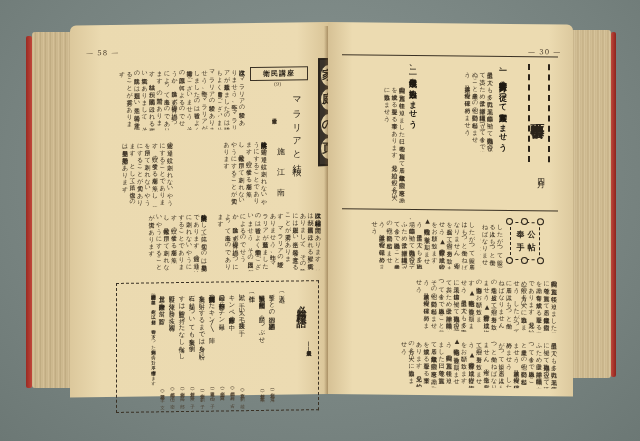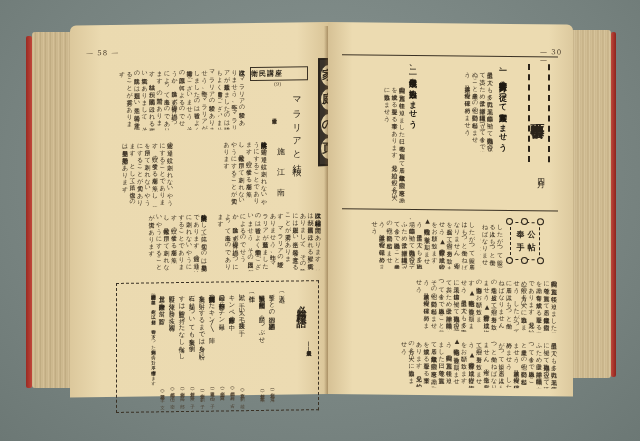--- a/index.html
+++ b/index.html
@@ -73,21 +73,21 @@
     display: flex; flex-direction: column; align-items: center; justify-content: space-around;
     padding: 3px 0;
   }
   .banner-katei .kchar {
     width: 15px; height: 21px; border-radius: 50%;
     background: #e4d2a6; color: #2b241a;
     font-size: 12px; line-height: 21px; text-align: center; font-weight: bold;
   }
   .series-box {
     position: absolute; left: 180px; top: 44px; width: 58px; height: 14px;
-    border: 1px solid #3a3124; font-size: 7px; line-height: 12px; text-align: left;
+    border: 1px solid #3a3124; font-size: 7px; line-height: 12px; text-align: center;
     font-weight: bold; color: #2b241a; letter-spacing: 1px;
   }
   .series-num { position: absolute; left: 204px; top: 58px; font-size: 5px; color: #4a3d2c; }
   .article-title {
     position: absolute; left: 220px; top: 68px; height: 100px;
     writing-mode: vertical-rl; font-size: 9px; letter-spacing: 3px; color: #2b241a;
   }
   .author-cred {
     position: absolute; left: 202px; top: 92px; height: 24px;
     writing-mode: vertical-rl; font-size: 4.5px; line-height: 5px; color: #3b3123;
@@ -255,21 +255,21 @@
             <span class="credit">(花蓮港) 李 … 文</span>
           </div>
         <div class="slogan-col note" style="width:16px;">〔附記〕必勝標語の募集は、此程を以て一應打切り、御寄せ下さつた御熱意の方々に對し厚く御禮申上げます。</div>
       </div>
     </div>
   </div>
 
   <div class="gutter"></div>
 
   <div class="page page-right">
-    <div class="page-number" style="left:212px;">— 30 —</div>
+    <div class="page-number" style="left:200px;">— 30 —</div>
     <div class="hline" style="left:14px; top:32px; width:216px;"></div>
 
     <div class="banner-jouka">常会申合事項</div>
     <div class="month-label">四月</div>
 
     <div class="section-head" style="left:170px; top:42px; height:130px;">一、非常措置方針に從つて實踐しませう</div>
     <div class="vtext" style="position:absolute; left:92px; top:44px; width:74px; height:84px;">男子は一人でも多く戰力に又工場、鑛山等に働いて戰力増強に役立つて貰ふため女子は增産陣、職場陣に立つて今まで以上勝ぬこと農業その他の勤勞に精出しませう。又家庭は食糧の確保に努めませう。</div>
 
     <div class="section-head" style="left:80px; top:40px; height:140px;">二、青年錬成に協力致しませう</div>
     <div class="vtext" style="position:absolute; left:16px; top:60px; width:62px; height:120px;">徴兵制の實施と一年後に迫りました日に各地で實施して居る青年錬成は皇國の將來を擔ふ青年を錬成する重要なる事業であります。父兄を始め一般の方々も大いに協力致しませう。</div>

